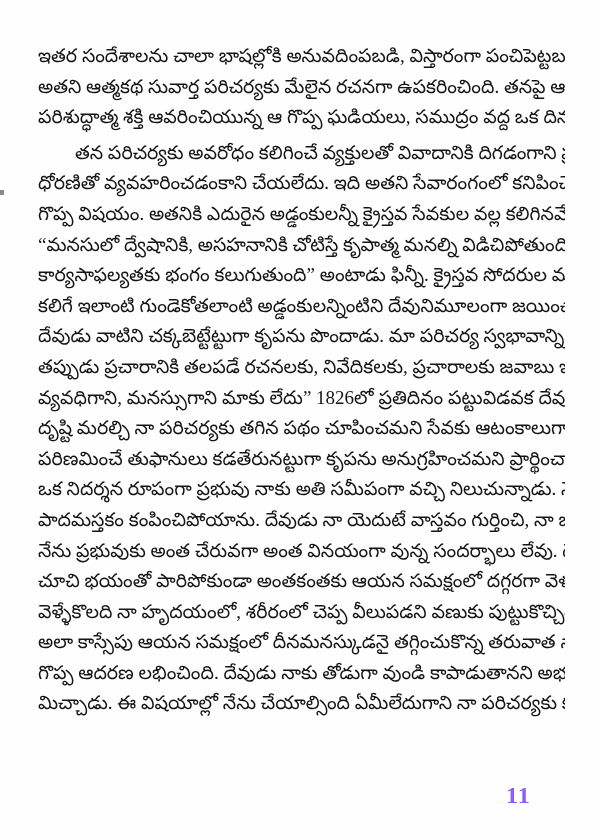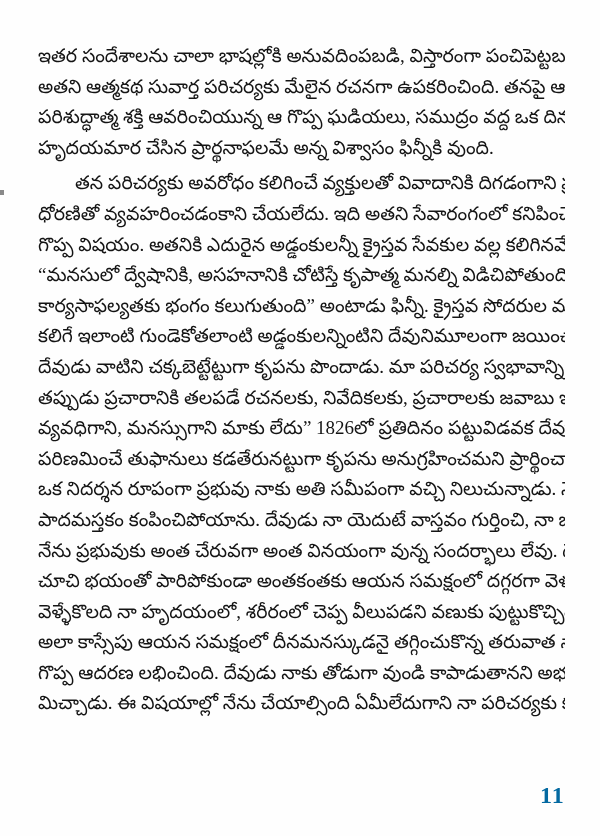--- a/index.html
+++ b/index.html
@@ -40,54 +40,53 @@
   .para + .para {
     margin-top: 5px;
   }
   .page-number {
     position: absolute;
     top: 782px;
     left: 506px;
     font-size: 24px;
     font-weight: bold;
     letter-spacing: 1px;
-    color: #0369a1;
-    margin-left: 34px;
+    color: #8b5cf6;
   }
   .edge-mark {
     position: absolute;
     left: 0;
     top: 190px;
     width: 4px;
     height: 5px;
     background: #8a8a8a;
   }
 </style>
 </head>
 <body>
 
 <div class="page">
   <span class="edge-mark"></span>
   <div class="text-block" id="text-block">
       <div class="para">
         <div class="line">ఇతర సందేశాలను చాలా భాషల్లోకి అనువదింపబడి, విస్తారంగా పంచిపెట్టబడ్డాయి.</div>
         <div class="line">అతని ఆత్మకథ సువార్త పరిచర్యకు మేలైన రచనగా ఉపకరించింది. తనపై ఆ గొప్ప</div>
         <div class="line">పరిశుద్ధాత్మ శక్తి ఆవరించియున్న ఆ గొప్ప ఘడియలు, సముద్రం వద్ద ఒక దినమంతా</div>
-        <div class="line loose-end">హృదయమార చేసిన ప్రార్థనాఫలమే అన్న విశ్వాసం ఫిన్నీకి వుంది.</div>
       </div>
       <div class="para">
         <div class="line indent">తన పరిచర్యకు అవరోధం కలిగించే వ్యక్తులతో వివాదానికి దిగడంగాని ప్రతీకార</div>
         <div class="line">ధోరణితో వ్యవహరించడంకాని చేయలేదు. ఇది అతని సేవారంగంలో కనిపించే</div>
         <div class="line">గొప్ప విషయం. అతనికి ఎదురైన అడ్డంకులన్నీ క్రైస్తవ సేవకుల వల్ల కలిగినవే.</div>
         <div class="line">“మనసులో ద్వేషానికి, అసహనానికి చోటిస్తే కృపాత్మ మనల్ని విడిచిపోతుంది. మన</div>
         <div class="line">కార్యసాఫల్యతకు భంగం కలుగుతుంది” అంటాడు ఫిన్నీ. క్రైస్తవ సోదరుల మూలంగా</div>
         <div class="line">కలిగే ఇలాంటి గుండెకోతలాంటి అడ్డంకులన్నింటిని దేవునిమూలంగా జయించాడు.</div>
         <div class="line">దేవుడు వాటిని చక్కబెట్టేట్టుగా కృపను పొందాడు. మా పరిచర్య స్వభావాన్ని గురించి</div>
         <div class="line">తప్పుడు ప్రచారానికి తలపడే రచనలకు, నివేదికలకు, ప్రచారాలకు జవాబు ఇచ్చే</div>
         <div class="line">వ్యవధిగాని, మనస్సుగాని మాకు లేదు” 1826లో ప్రతిదినం పట్టువిడవక దేవునివైపే</div>
+        <div class="line">దృష్టి మరల్చి నా పరిచర్యకు తగిన పథం చూపించమని సేవకు ఆటంకాలుగా</div>
         <div class="line">పరిణమించే తుఫానులు కడతేరునట్టుగా కృపను అనుగ్రహించమని ప్రార్థించాను.</div>
         <div class="line">ఒక నిదర్శన రూపంగా ప్రభువు నాకు అతి సమీపంగా వచ్చి నిలుచున్నాడు. నేను ఆ</div>
         <div class="line">పాదమస్తకం కంపించిపోయాను. దేవుడు నా యెదుటే వాస్తవం గుర్తించి, నా జీవితంలో</div>
         <div class="line">నేను ప్రభువుకు అంత చేరువగా అంత వినయంగా వున్న సందర్భాలు లేవు. దేవుని</div>
         <div class="line">చూచి భయంతో పారిపోకుండా అంతకంతకు ఆయన సమక్షంలో దగ్గరగా వెళ్ళసాగాను.</div>
         <div class="line">వెళ్ళేకొలది నా హృదయంలో, శరీరంలో చెప్ప వీలుపడని వణుకు పుట్టుకొచ్చింది.</div>
         <div class="line">అలా కాస్సేపు ఆయన సమక్షంలో దీనమనస్కుడనై తగ్గించుకొన్న తరువాత నాకు</div>
         <div class="line">గొప్ప ఆదరణ లభించింది. దేవుడు నాకు తోడుగా వుండి కాపాడుతానని అభయ</div>
         <div class="line">మిచ్చాడు. ఈ విషయాల్లో నేను చేయాల్సింది ఏమీలేదుగాని నా పరిచర్యకు కట్టుబడి</div>
       </div>

